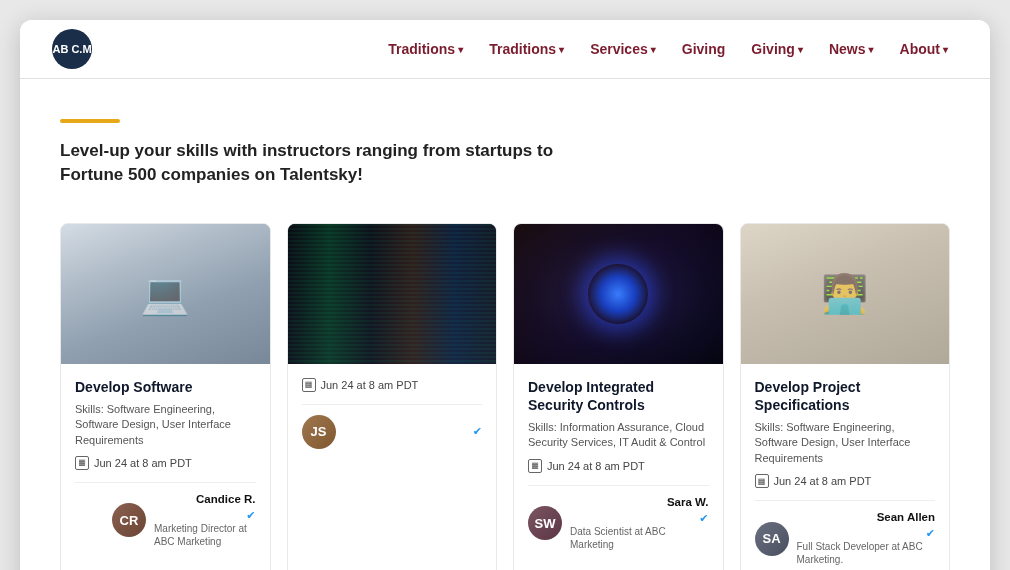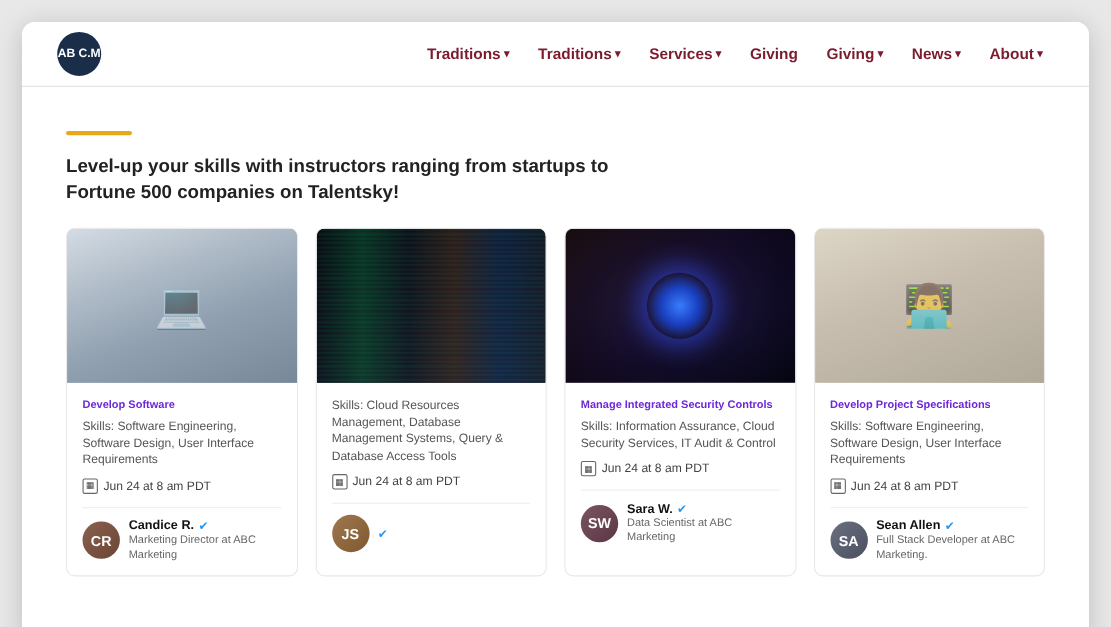--- a/index.html
+++ b/index.html
@@ -92,21 +92,21 @@
       background: #e6a817;
       margin-bottom: 16px;
       border-radius: 2px;
     }
     .section-subtitle {
       font-size: 17px;
       font-weight: 700;
       color: #222;
       max-width: 560px;
       line-height: 1.4;
-      margin-bottom: 20px;
+      margin-bottom: 36px;
     }
     
     .cards-grid {
       display: grid;
       grid-template-columns: repeat(4, 1fr);
       gap: 16px;
     }
     .card {
       border: 1px solid #e8e8e8;
       border-radius: 8px;
@@ -210,23 +210,23 @@
       font-size: 38px;
       opacity: 0.55;
     }
     .card-body {
       padding: 14px 14px 12px 14px;
       flex: 1;
       display: flex;
       flex-direction: column;
     }
     .card-title {
-      font-size: 10px;
+      font-size: 14px;
       font-weight: 800;
-      color: #6d28d9;
+      color: #0f172a;
       margin-bottom: 6px;
       line-height: 1.3;
     }
     .card-skills {
       font-size: 11px;
       color: #555;
       margin-bottom: 8px;
       line-height: 1.4;
     }
     .card-date {
@@ -262,29 +262,30 @@
       height: 34px;
       border-radius: 50%;
       flex-shrink: 0;
       display: flex;
       align-items: center;
       justify-content: center;
       font-size: 13px;
       color: #fff;
       font-weight: 600;
     }
-    .avatar-1 { background: linear-gradient(135deg, #8b6050, #6b4535); }
+    .avatar-1 { background: linear-gradient(135deg, #8b6050, #6b4535); margin-left: 37px; }
     .avatar-2 { background: linear-gradient(135deg, #a07850, #805830); }
     .avatar-3 { background: linear-gradient(135deg, #7b5560, #5b3545); }
     .avatar-4 { background: linear-gradient(135deg, #6b7080, #4b5060); }
     .instructor-info { flex: 1; }
     .instructor-name-row {
       display: flex;
-      align-items: center;
+      align-items: flex-end;
       gap: 4px;
+      flex-direction: column;
     }
     .instructor-name {
       font-size: 11.5px;
       font-weight: 700;
       color: #111;
     }
     .verified-icon {
       color: #2196F3;
       font-size: 11px;
     }
@@ -361,21 +362,20 @@
               </div>
               <div class="instructor-role">Marketing Director at ABC Marketing</div>
             </div>
           </div>
         </div>
       </div>
 
       <div class="card">
         <div class="card-img-2"></div>
         <div class="card-body">
-          <div class="card-skills">Skills: Cloud Resources Management, Database Management Systems, Query &amp; Database Access Tools</div>
           <div class="card-date">
             <span class="cal-icon">▦</span>
             <span>Jun 24 at 8 am PDT</span>
           </div>
           <div class="card-divider"></div>
           <div class="card-instructor">
             <div class="instructor-avatar avatar-2">JS</div>
             <div class="instructor-info">
               <div class="instructor-name-row">
 
@@ -383,21 +383,21 @@
               </div>
 
             </div>
           </div>
         </div>
       </div>
 
       <div class="card">
         <div class="card-img-3"></div>
         <div class="card-body">
-          <div class="card-title">Manage Integrated Security Controls</div>
+          <div class="card-title">Develop Integrated Security Controls</div>
           <div class="card-skills">Skills: Information Assurance, Cloud Security Services, IT Audit &amp; Control</div>
           <div class="card-date">
             <span class="cal-icon">▦</span>
             <span>Jun 24 at 8 am PDT</span>
           </div>
           <div class="card-divider"></div>
           <div class="card-instructor">
             <div class="instructor-avatar avatar-3">SW</div>
             <div class="instructor-info">
               <div class="instructor-name-row">

